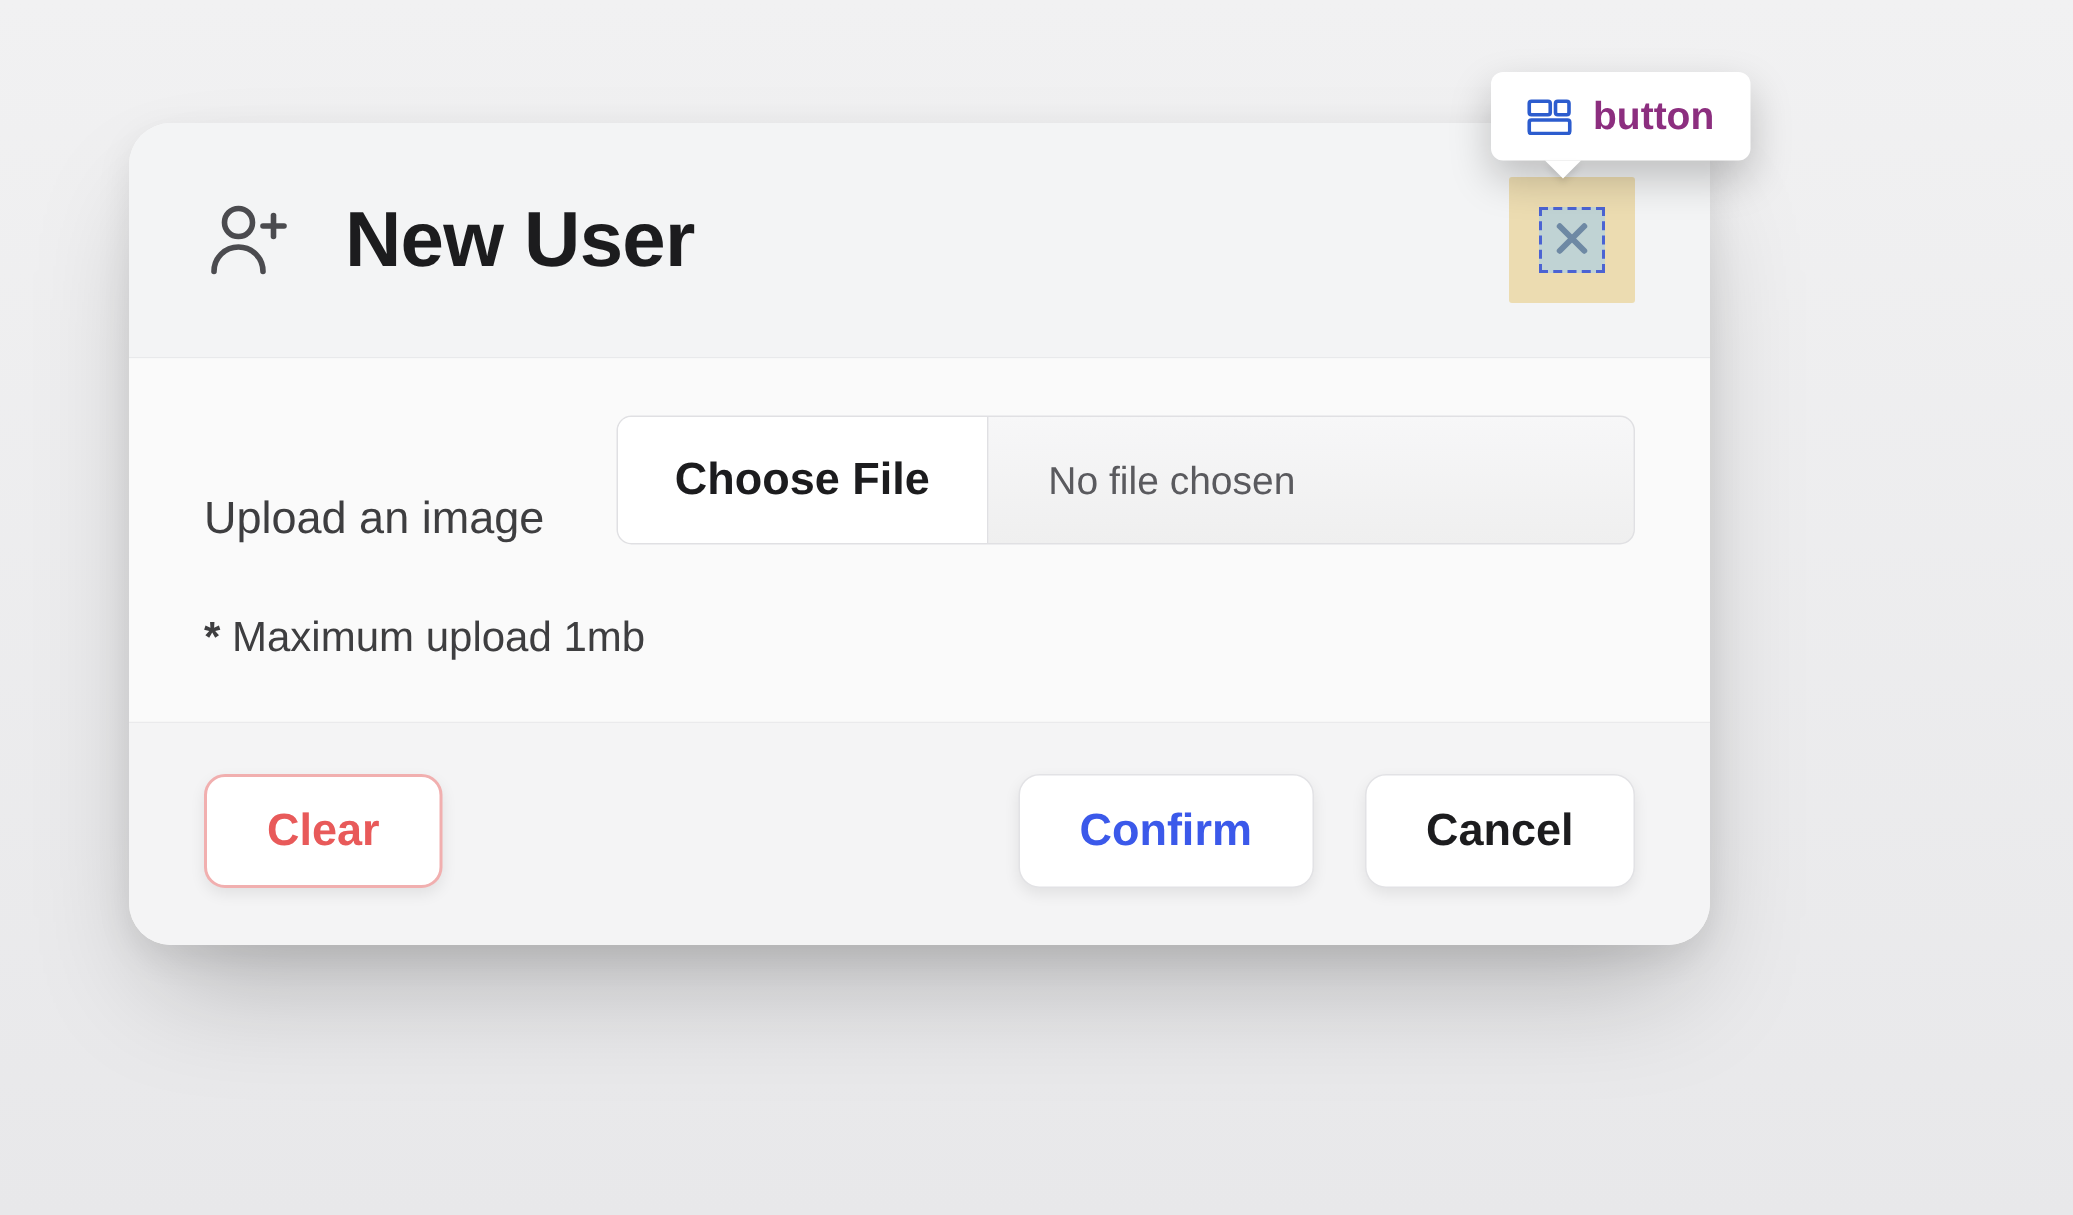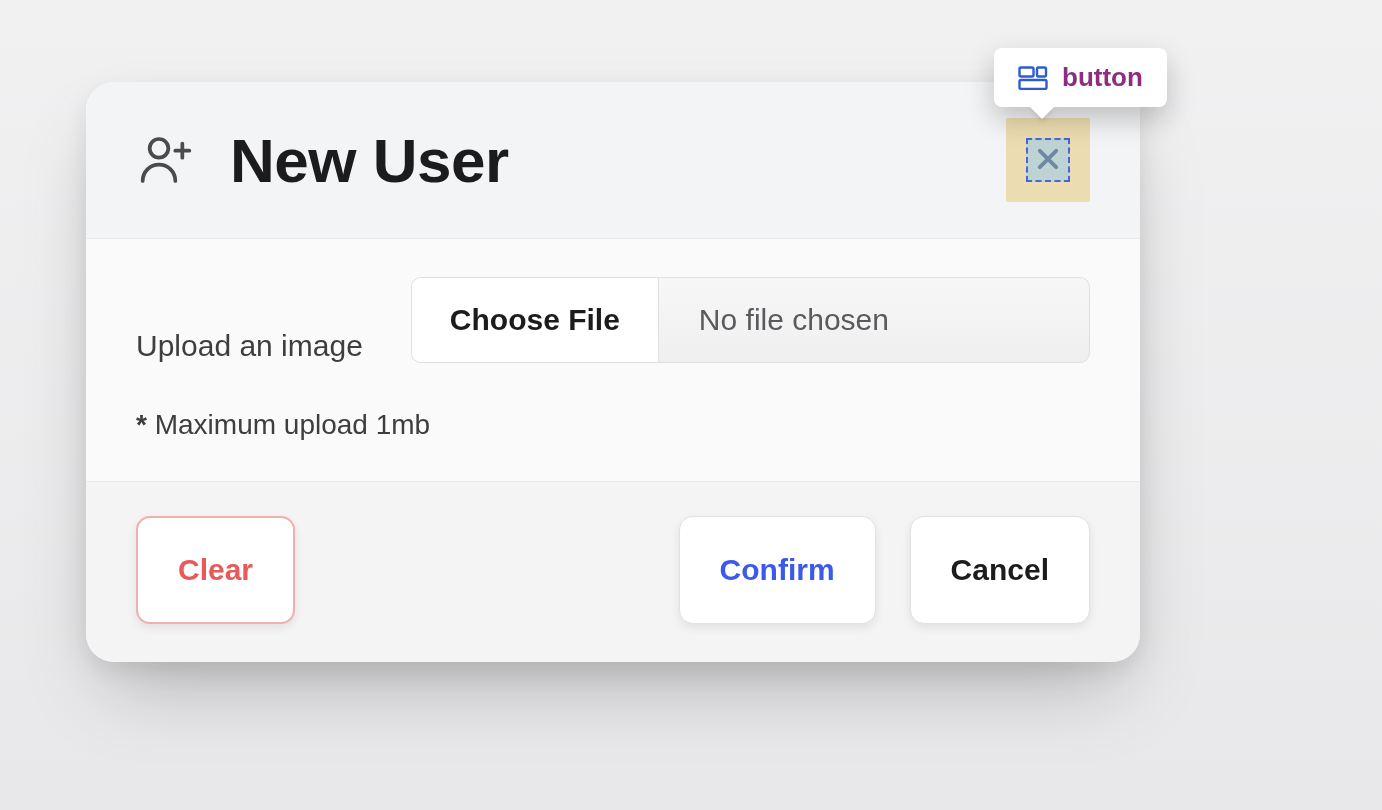--- a/index.html
+++ b/index.html
@@ -68,21 +68,21 @@
   }
 
   .add-user-icon {
     width: 60px;
     height: 56px;
     color: #4B4B4F;
     flex: 0 0 auto;
   }
 
   .card-title {
-    font-size: 62px;
+    font-size: 52px;
     font-weight: 800;
     color: var(--text-dark);
     letter-spacing: -0.5px;
     margin: 0;
   }
 
   
   .close-wrap {
     position: relative;
     width: 84px;
@@ -166,21 +166,21 @@
     font-size: 30px;
     font-weight: 800;
     color: var(--text-dark);
     cursor:pointer;
   }
 
   .file-status {
     display:flex;
     align-items:center;
     padding: 0 40px;
-    font-size: 30px;
+    font-size: 26px;
     color: var(--text-muted);
   }
 
   .hint {
     margin-top: 46px;
     font-size: 28px;
     color: var(--text-mid);
   }
   .hint .star { font-weight:700; }
 
@@ -190,21 +190,21 @@
     align-items:center;
     justify-content:space-between;
     padding: 34px 50px 38px 50px;
     background: var(--card-footer-bg);
     border-top: 1px solid #EAEAEC;
     border-bottom-left-radius: 28px;
     border-bottom-right-radius: 28px;
   }
 
   .btn {
-    height: 108px;
+    height: 76px;
     padding: 0 40px;
     border-radius: 14px;
     font-size: 30px;
     font-weight: 800;
     background:#FFFFFF;
     border:1px solid #E2E2E5;
     box-shadow: 0 4px 10px rgba(0,0,0,0.08);
     cursor:pointer;
     display:flex;
     align-items:center;

